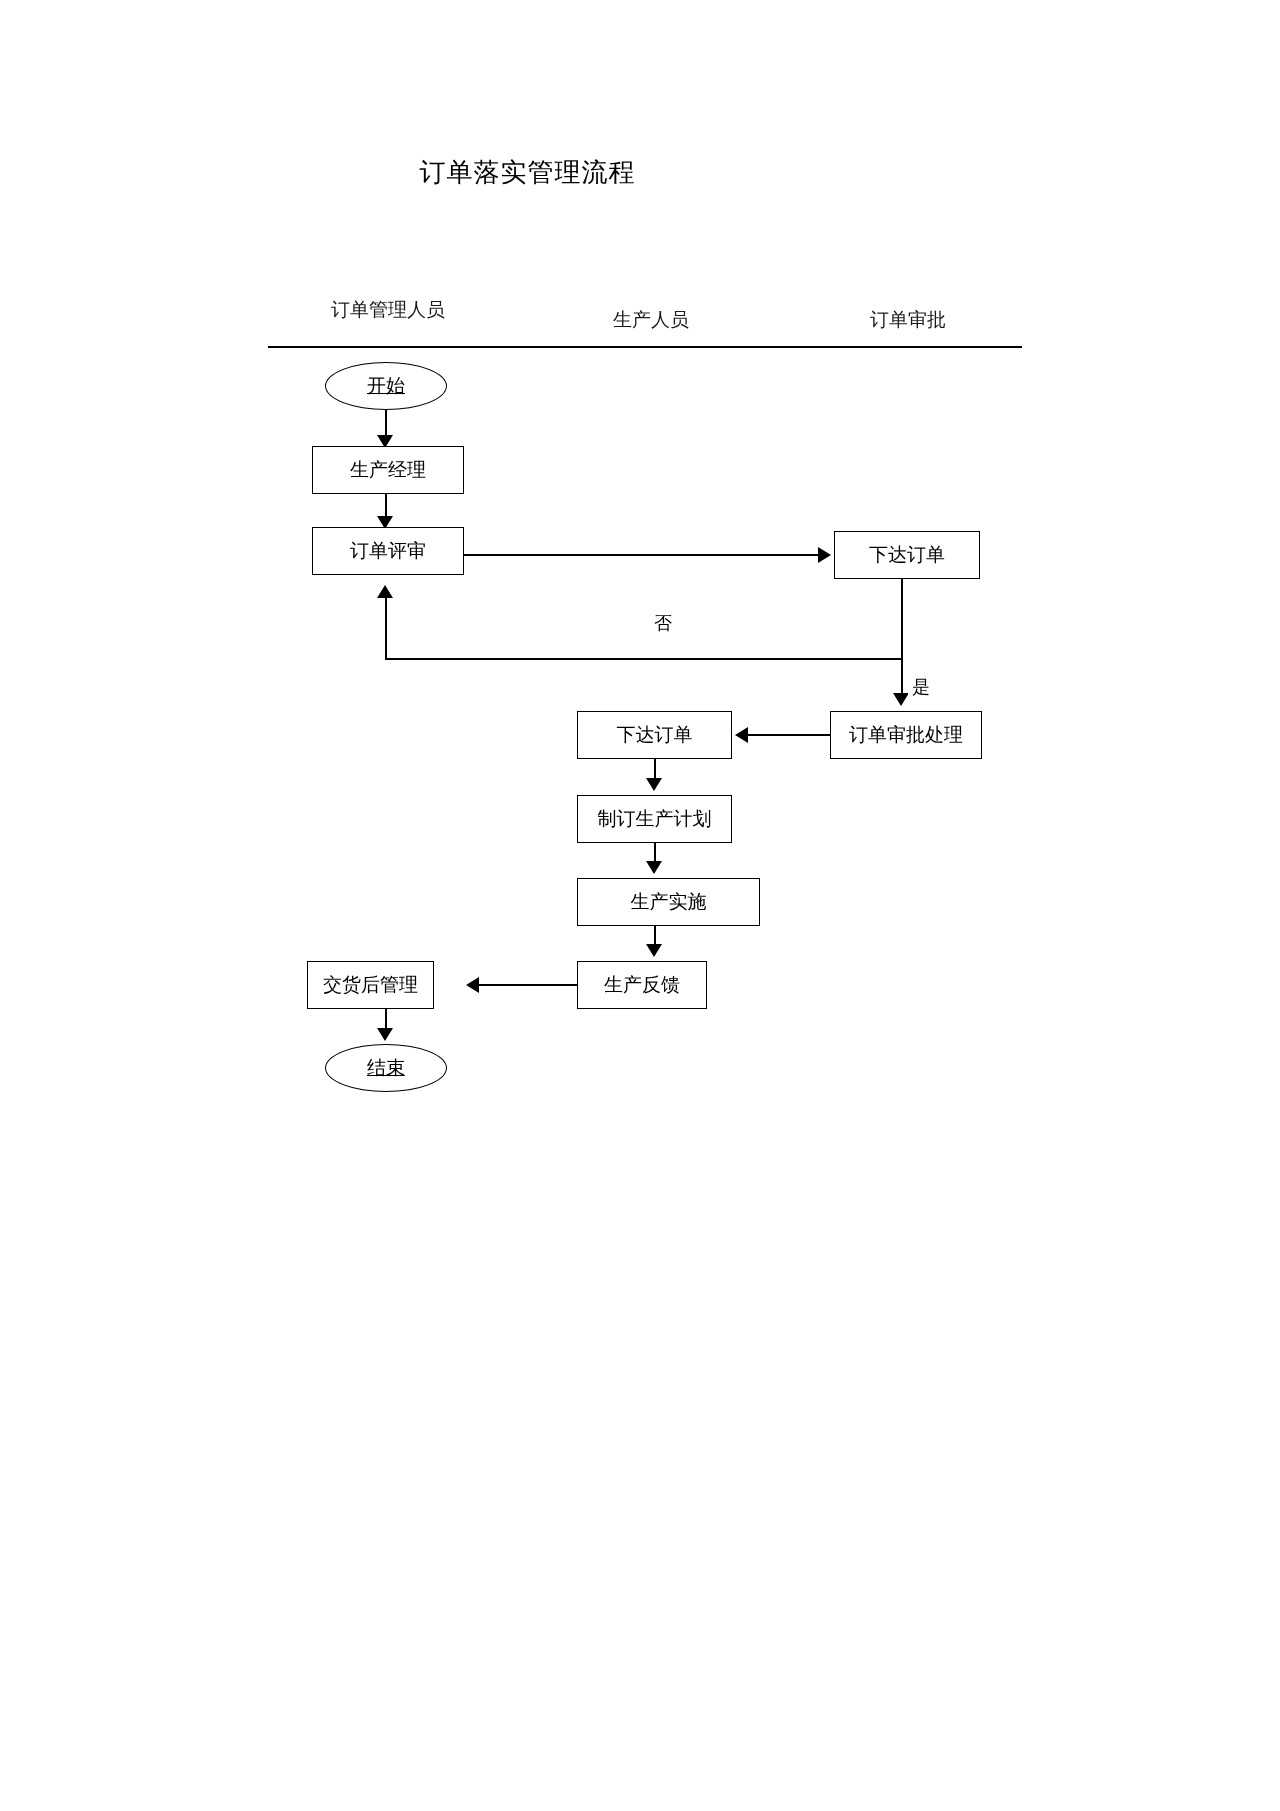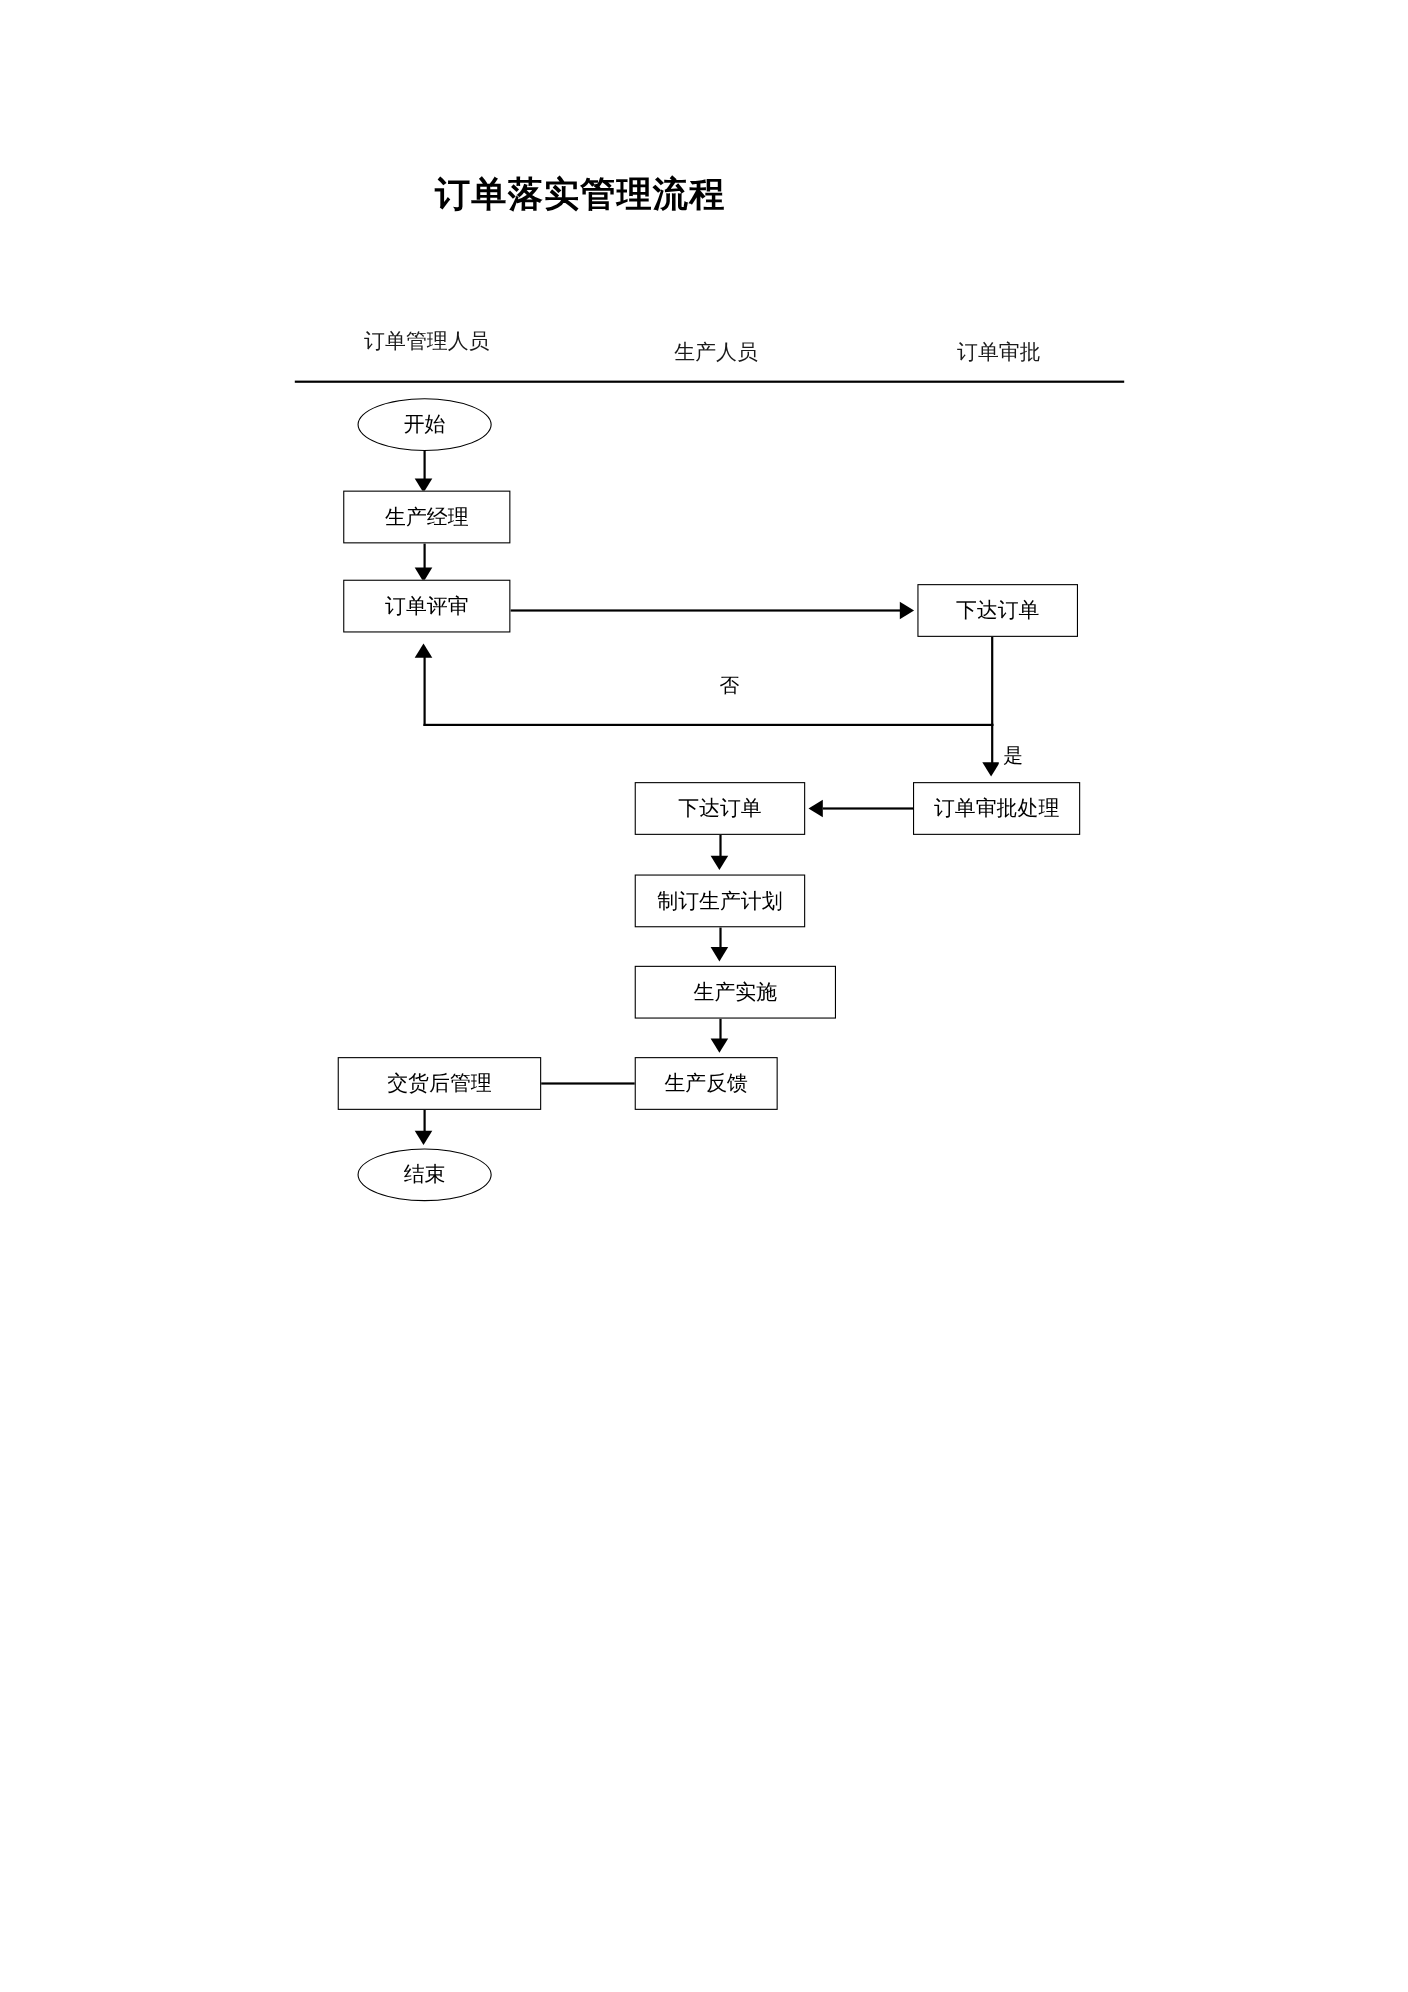--- a/index.html
+++ b/index.html
@@ -14,22 +14,22 @@
     background: #ffffff;
     font-family: "Liberation Serif", "DejaVu Serif", serif;
     overflow: hidden;
   }
   #diagram-title {
     position: absolute;
     left: 0;
     top: 155px;
     width: 1055px;
     text-align: center;
-    font-size: 32px;
-    font-weight: bold;
+    font-size: 26px;
+    font-weight: normal;
     color: #000000;
     letter-spacing: 1px;
   }
   .lane-header {
     position: absolute;
     font-size: 19px;
     color: #1a1a1a;
     text-align: center;
     white-space: nowrap;
   }
@@ -53,20 +53,21 @@
     white-space: nowrap;
     background: #ffffff;
     z-index: 3;
   }
   .node.process {
     border: 1.6px solid #000000;
   }
   .node.terminator {
     border: 1.6px solid #000000;
     border-radius: 50%;
+    text-decoration: underline;
   }
   
   .vline {
     position: absolute;
     width: 2px;
     background: #000000;
     z-index: 1;
   }
   .hline {
     position: absolute;
@@ -134,21 +135,21 @@
   <div class="node process" style="left:830px; top:711px; width:152px; height:48px;">订单审批处理</div>
 
   <div class="node process" style="left:577px; top:711px; width:155px; height:48px;">下达订单</div>
 
   <div class="node process" style="left:577px; top:795px; width:155px; height:48px;">制订生产计划</div>
 
   <div class="node process" style="left:577px; top:878px; width:183px; height:48px;">生产实施</div>
 
   <div class="node process" style="left:577px; top:961px; width:130px; height:48px;">生产反馈</div>
 
-  <div class="node process" style="left:307px; top:961px; width:185px; height:48px;">交货后管理</div>
+  <div class="node process" style="left:307px; top:961px; width:127px; height:48px;">交货后管理</div>
 
   <div class="node terminator" style="left:325px; top:1044px; width:122px; height:48px;">结束</div>
 
   <div class="vline" style="left:385px; top:410px; height:30px;"></div>
   <div class="arrow down" style="left:377px; top:435px;"></div>
 
   <div class="vline" style="left:385px; top:494px; height:27px;"></div>
   <div class="arrow down" style="left:377px; top:516px;"></div>
 
   <div class="hline" style="left:464px; top:554px; width:355px;"></div>

